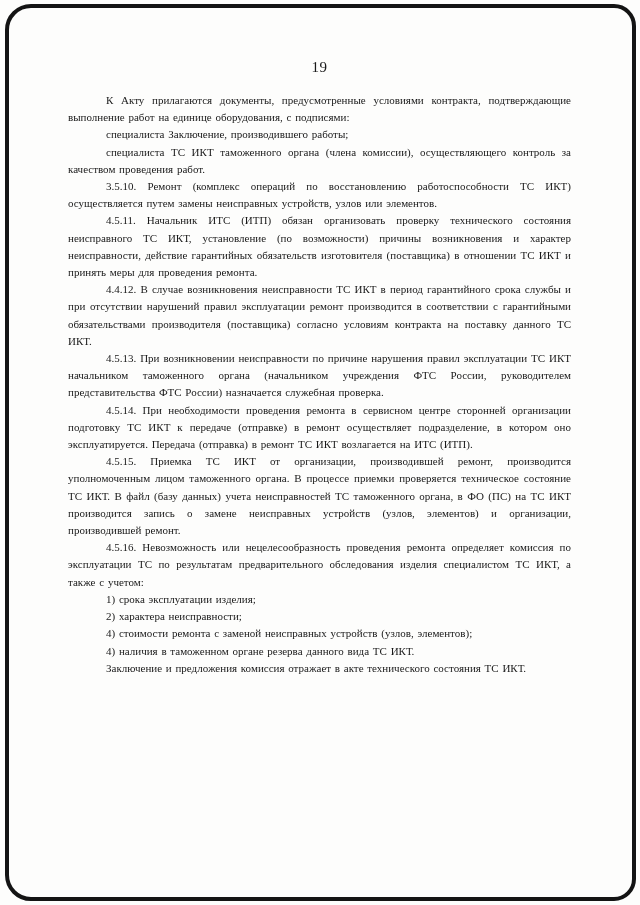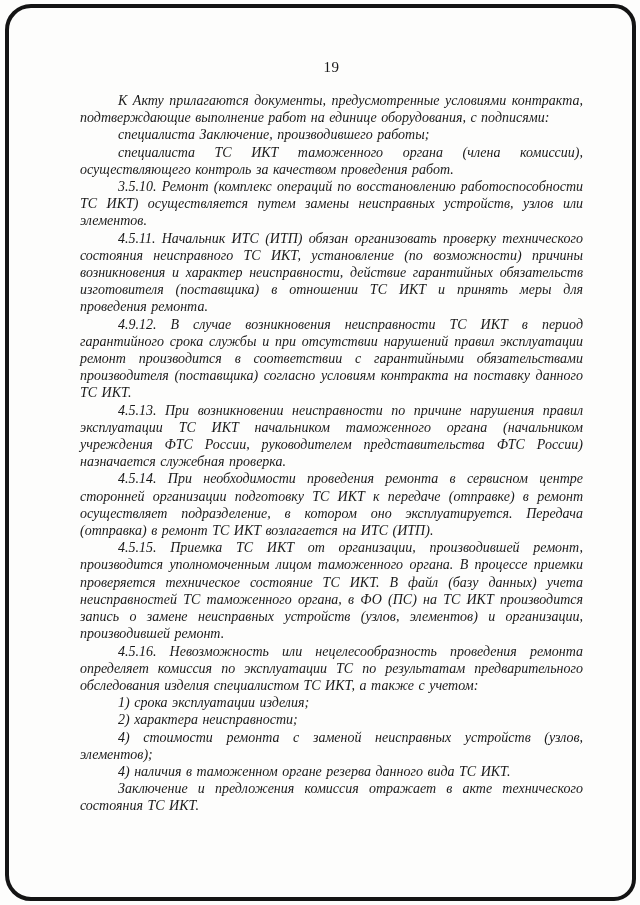--- a/index.html
+++ b/index.html
@@ -22,54 +22,53 @@
     left: 5px;
     top: 4px;
     right: 4px;
     bottom: 4px;
     border: 4px solid #141414;
     border-radius: 26px 22px 22px 26px;
     pointer-events: none;
   }
   .content {
     position: absolute;
-    left: 80px;
+    left: 68px;
     top: 58px;
     width: 503px;
   }
   .page-number {
     text-align: center;
     font-size: 15px;
     line-height: 18px;
     margin-bottom: 16px;
     letter-spacing: 0.5px;
   }
   .para {
     margin: 0;
-    font-size: 14px;
+    font-size: 11px;
     line-height: 17.2px;
     text-align: justify;
     text-indent: 38px;
     word-spacing: 1px;
-    font-style: italic;
   }
 </style>
 </head>
 <body>
 
 <div class="page">
   <div class="frame"></div>
   <div class="content">
     <div class="page-number">19</div>
     <p class="para">К Акту прилагаются документы, предусмотренные условиями контракта, подтверждающие выполнение работ на единице оборудования, с подписями:</p>
     <p class="para">специалиста Заключение, производившего работы;</p>
     <p class="para">специалиста ТС ИКТ таможенного органа (члена комиссии), осуществляющего контроль за качеством проведения работ.</p>
     <p class="para">3.5.10. Ремонт (комплекс операций по восстановлению работоспособности ТС ИКТ) осуществляется путем замены неисправных устройств, узлов или элементов.</p>
     <p class="para">4.5.11. Начальник ИТС (ИТП) обязан организовать проверку технического состояния неисправного ТС ИКТ, установление (по возможности) причины возникновения и характер неисправности, действие гарантийных обязательств изготовителя (поставщика) в отношении ТС ИКТ и принять меры для проведения ремонта.</p>
-    <p class="para">4.9.12. В случае возникновения неисправности ТС ИКТ в период гарантийного срока службы и при отсутствии нарушений правил эксплуатации ремонт производится в соответствии с гарантийными обязательствами производителя (поставщика) согласно условиям контракта на поставку данного ТС ИКТ.</p>
+    <p class="para">4.4.12. В случае возникновения неисправности ТС ИКТ в период гарантийного срока службы и при отсутствии нарушений правил эксплуатации ремонт производится в соответствии с гарантийными обязательствами производителя (поставщика) согласно условиям контракта на поставку данного ТС ИКТ.</p>
     <p class="para">4.5.13. При возникновении неисправности по причине нарушения правил эксплуатации ТС ИКТ начальником таможенного органа (начальником учреждения ФТС России, руководителем представительства ФТС России) назначается служебная проверка.</p>
     <p class="para">4.5.14. При необходимости проведения ремонта в сервисном центре сторонней организации подготовку ТС ИКТ к передаче (отправке) в ремонт осуществляет подразделение, в котором оно эксплуатируется. Передача (отправка) в ремонт ТС ИКТ возлагается на ИТС (ИТП).</p>
     <p class="para">4.5.15. Приемка ТС ИКТ от организации, производившей ремонт, производится уполномоченным лицом таможенного органа. В процессе приемки проверяется техническое состояние ТС ИКТ. В файл (базу данных) учета неисправностей ТС таможенного органа, в ФО (ПС) на ТС ИКТ производится запись о замене неисправных устройств (узлов, элементов) и организации, производившей ремонт.</p>
     <p class="para">4.5.16. Невозможность или нецелесообразность проведения ремонта определяет комиссия по эксплуатации ТС по результатам предварительного обследования изделия специалистом ТС ИКТ, а также с учетом:</p>
     <p class="para">1) срока эксплуатации изделия;</p>
     <p class="para">2) характера неисправности;</p>
     <p class="para">4) стоимости ремонта с заменой неисправных устройств (узлов, элементов);</p>
     <p class="para">4) наличия в таможенном органе резерва данного вида ТС ИКТ.</p>
     <p class="para">Заключение и предложения комиссия отражает в акте технического состояния ТС ИКТ.</p>
   </div>

